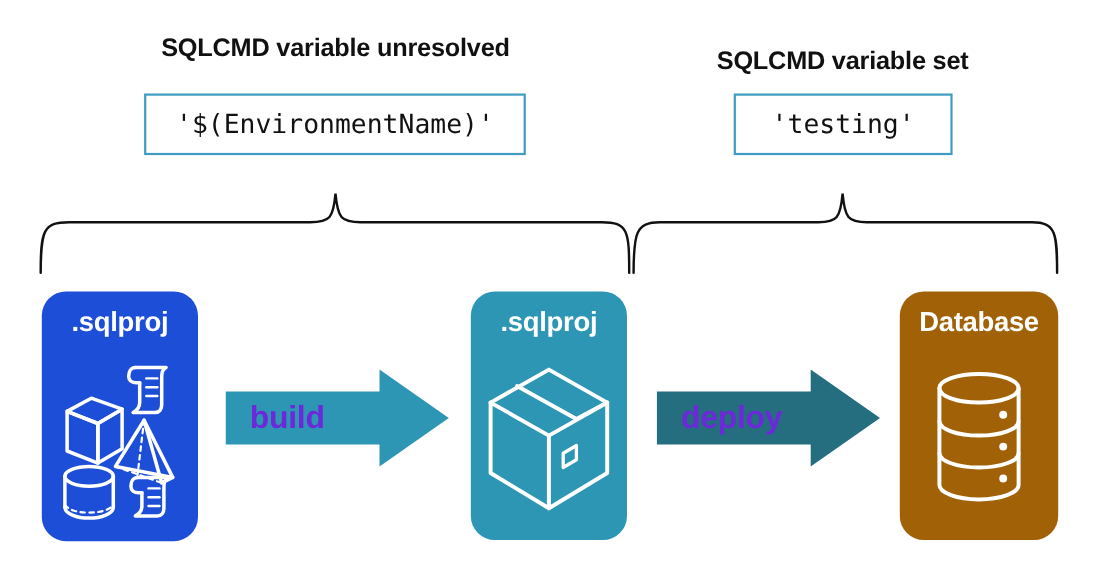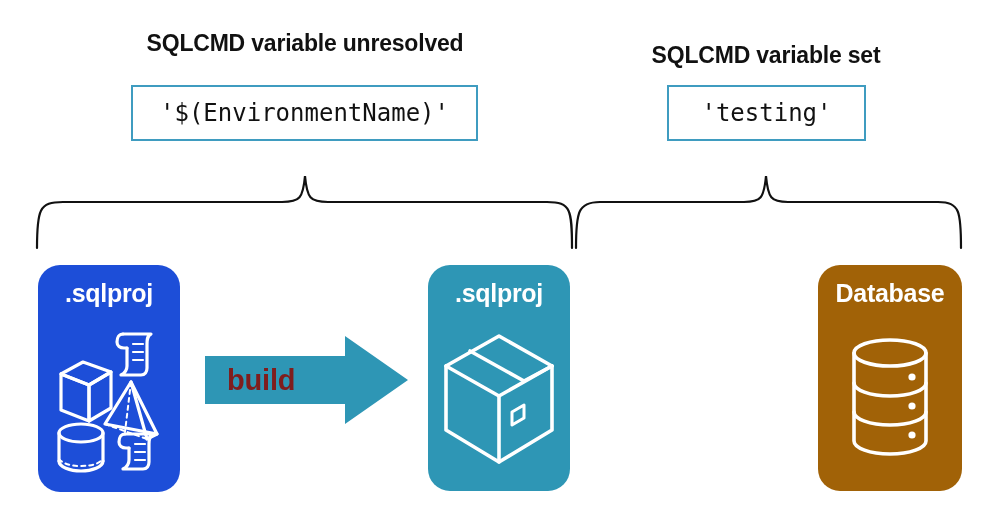--- a/index.html
+++ b/index.html
@@ -102,21 +102,21 @@
     left: 0;
     width: 100%;
     height: 100%;
     display: flex;
     align-items: center;
     justify-content: flex-start;
     padding-left: 22px;
     font-family: "Liberation Sans", sans-serif;
     font-weight: bold;
     font-size: 29px;
-    color: #7f1d1d;
+    color: #6d28d9;
     letter-spacing: -0.2px;
     pointer-events: none;
   }
   #arrow-build  { left: 205px; top: 334px; width: 204px; height: 92px; }
   #arrow-deploy { left: 597px; top: 334px; width: 204px; height: 92px; }
 </style>
 </head>
 <body>
 
 <div id="stage">
@@ -217,20 +217,26 @@
           <path d="M 59,66 L 59,132"></path>
           <path d="M 30,21 L 84,51"></path>
           <path d="M 84,51 L 112,36"></path>
 
           <path d="M 72,82 L 84,75 L 84,88 L 72,95 Z" stroke-width="3"></path>
         </g>
       </svg>
     </div>
   </div>
 
+  <div class="arrow" id="arrow-deploy">
+    <svg width="204" height="92" viewBox="0 0 204 92">
+      <path d="M 0,22 L 140,22 L 140,2 L 203,46 L 140,90 L 140,70 L 0,70 Z" fill="#256e80"></path>
+    </svg>
+    <div class="arrow-label">deploy</div>
+  </div>
 
   <div class="card" id="card-database">
     <div class="card-label">Database</div>
     <div class="card-art">
       <svg width="100" height="132" viewBox="0 0 100 132">
         <g fill="none" stroke="#ffffff" stroke-width="3.6" stroke-linejoin="round" stroke-linecap="round">
           <ellipse cx="50" cy="18" rx="36" ry="13"></ellipse>
           <path d="M 14,18 L 14,106 C 14,113 30,119 50,119 C 70,119 86,113 86,106 L 86,18"></path>
           <path d="M 14,48 C 14,55 30,61 50,61 C 70,61 86,55 86,48"></path>
           <path d="M 14,77 C 14,84 30,90 50,90 C 70,90 86,84 86,77"></path>

